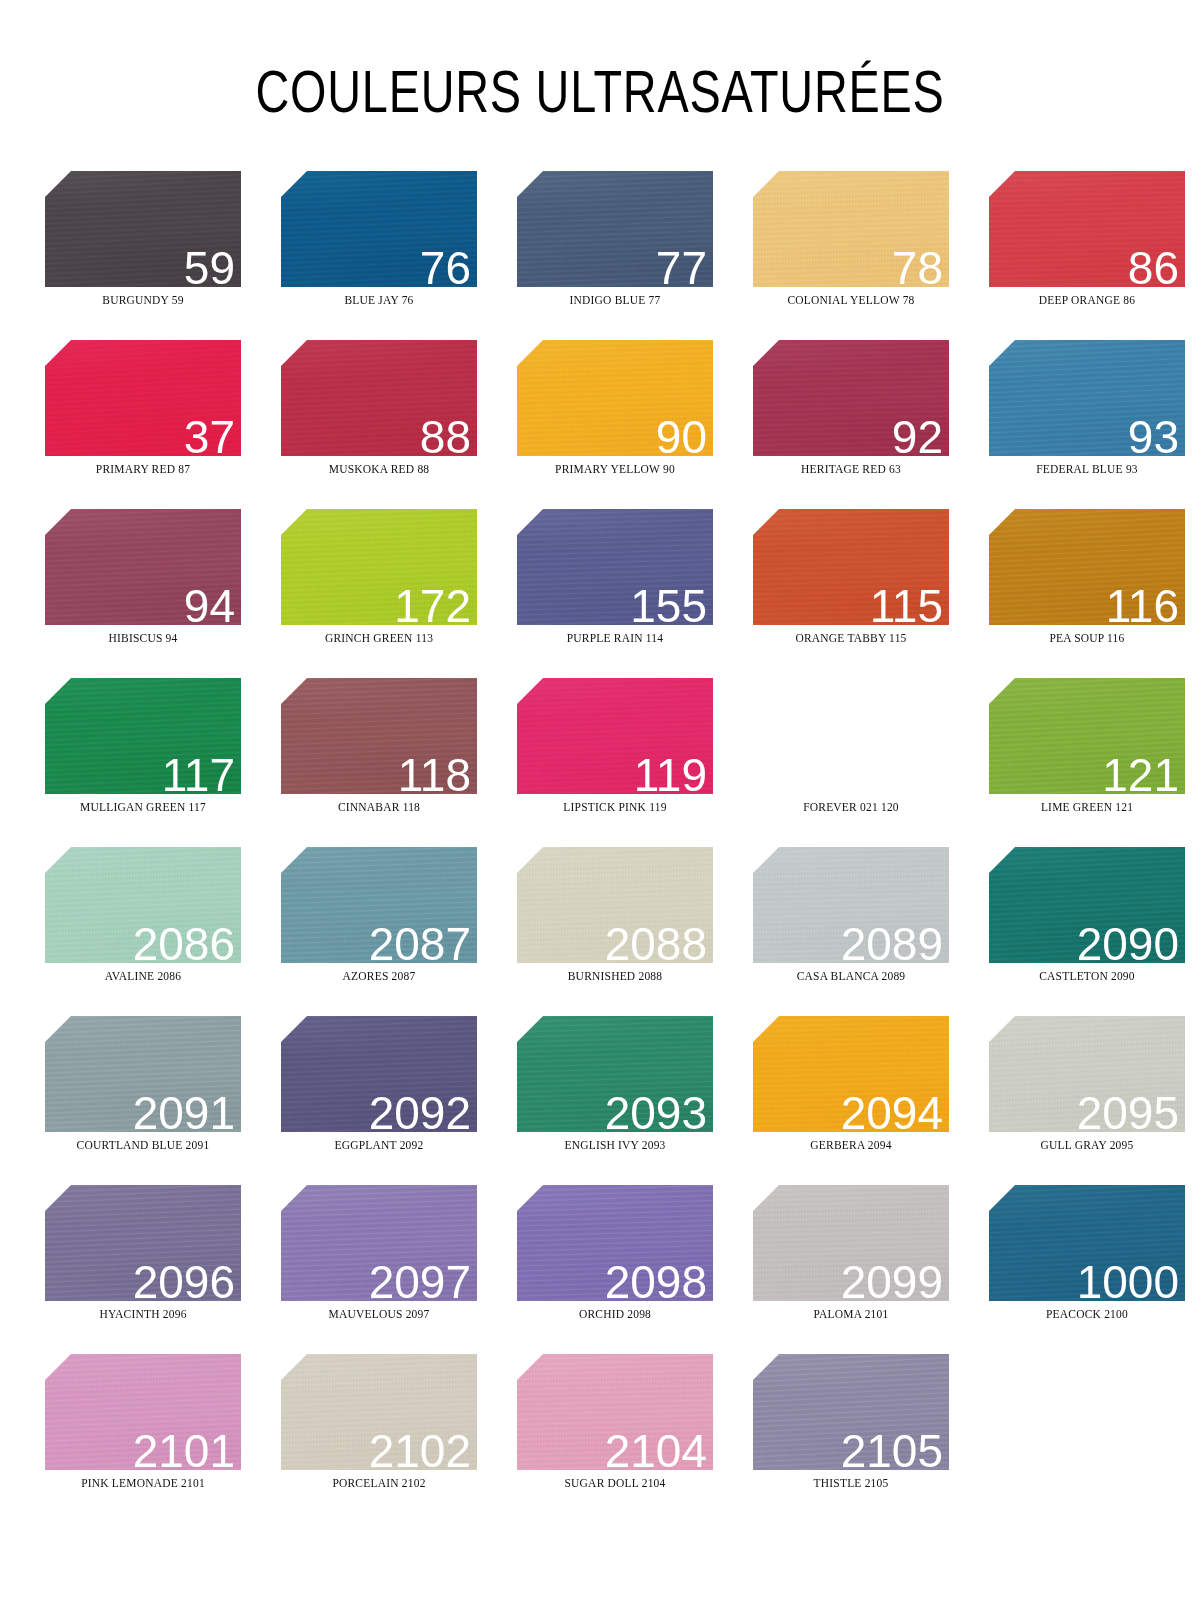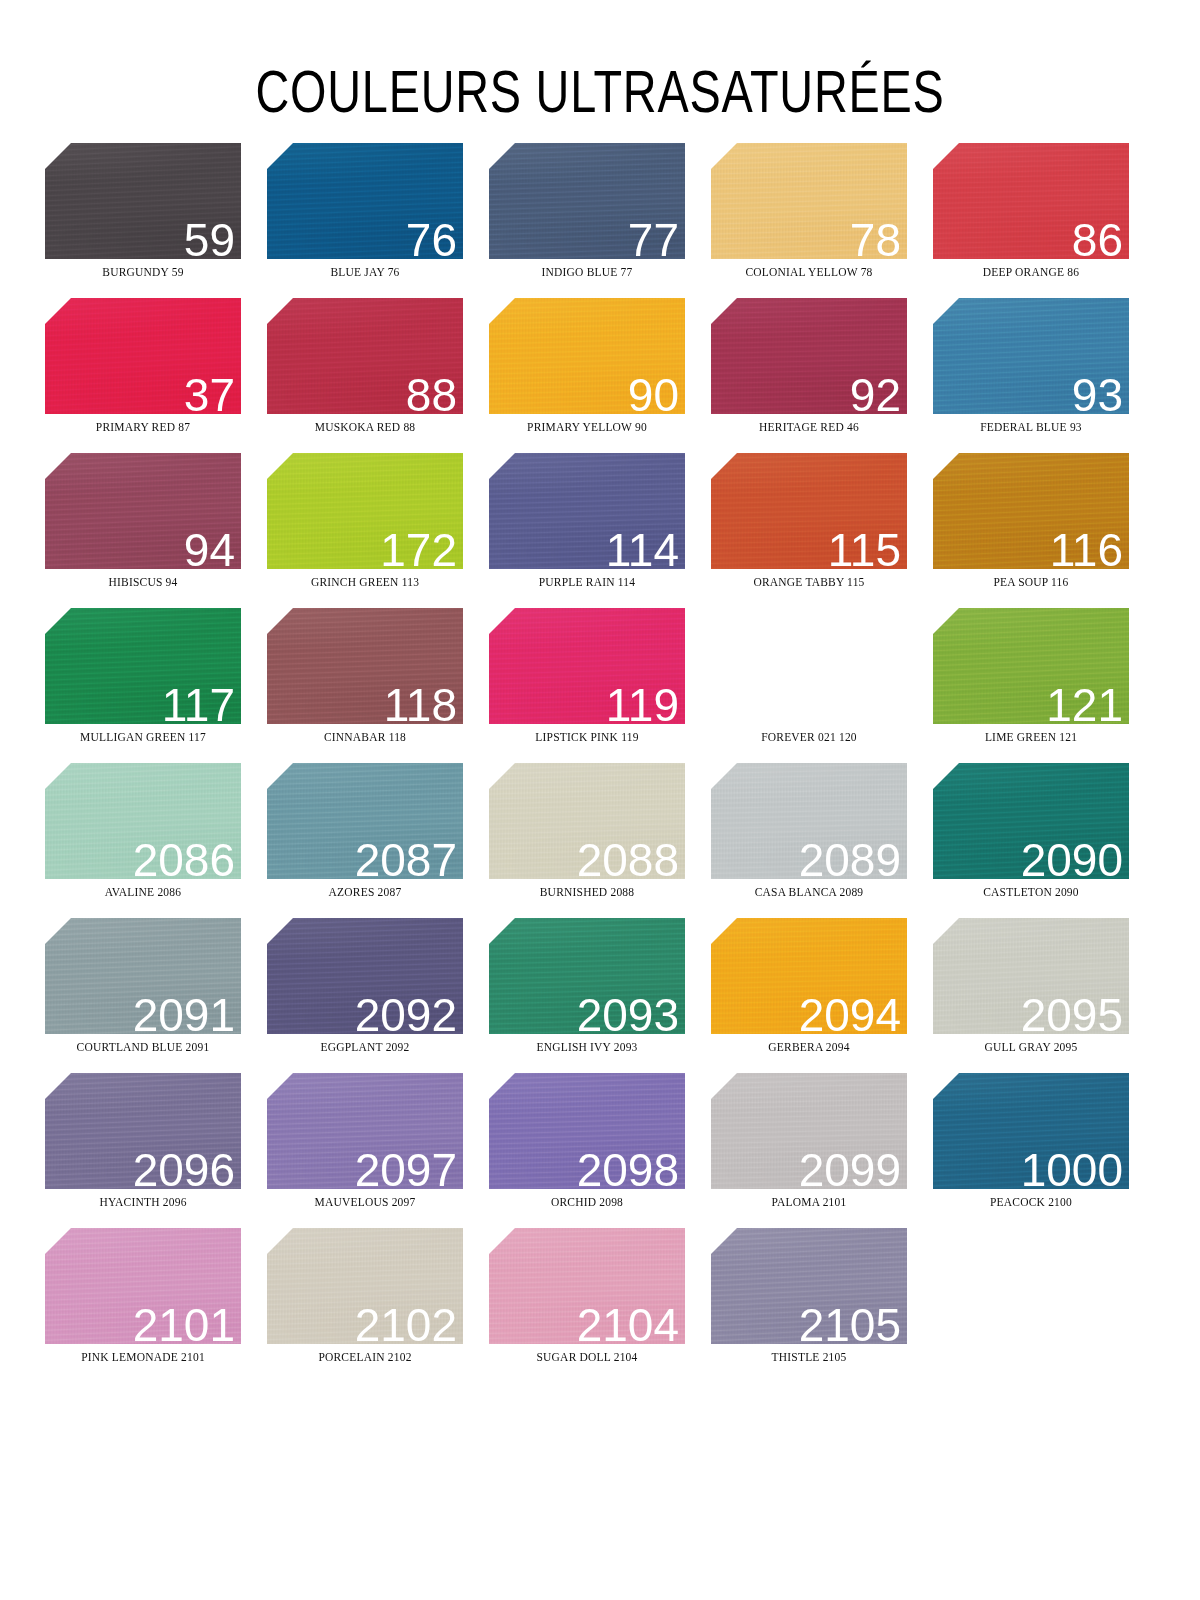--- a/index.html
+++ b/index.html
@@ -31,27 +31,28 @@
     margin: 0;
     padding: 62px 0 0 0;
     transform: scaleX(0.78);
     transform-origin: center top;
     white-space: nowrap;
     line-height: 1;
   }
 
   #swatch-grid {
     position: absolute;
-    top: 143px;
+    top: 171px;
     left: 45px;
     width: 1135px;
     display: grid;
     grid-template-columns: repeat(5, 222px);
     column-gap: 0px;
     row-gap: 0px;
+    gap: 14px;
   }
 
   .swatch-cell {
     width: 222px;
     height: 155px;
     position: relative;
   }
 
   .swatch-chip {
     position: relative;
@@ -225,21 +226,21 @@
         <div class="swatch-caption">PRIMARY YELLOW 90</div>
       </div>
       <div class="swatch-cell">
         <div class="swatch-chip">
           <div class="swatch-base" style="background: rgb(165, 53, 83);"></div>
           <div class="grain grain-a" style="transform: rotate(0.7deg);"></div>
           <div class="grain-b" style="background-position: 33% 77%;"></div>
           <div class="grain-c"></div>
           <div class="swatch-number">92</div>
         </div>
-        <div class="swatch-caption">HERITAGE RED 46</div>
+        <div class="swatch-caption">HERITAGE RED 63</div>
       </div>
       <div class="swatch-cell">
         <div class="swatch-chip">
           <div class="swatch-base" style="background: rgb(61, 130, 171);"></div>
           <div class="grain grain-a" style="transform: rotate(-0.7deg);"></div>
           <div class="grain-b" style="background-position: 70% 30%;"></div>
           <div class="grain-c"></div>
           <div class="swatch-number">93</div>
         </div>
         <div class="swatch-caption">FEDERAL BLUE 93</div>
@@ -263,21 +264,21 @@
           <div class="swatch-number">172</div>
         </div>
         <div class="swatch-caption">GRINCH GREEN 113</div>
       </div>
       <div class="swatch-cell">
         <div class="swatch-chip">
           <div class="swatch-base" style="background: rgb(92, 95, 147);"></div>
           <div class="grain grain-a" style="transform: rotate(0.35deg);"></div>
           <div class="grain-b" style="background-position: 81% 89%;"></div>
           <div class="grain-c"></div>
-          <div class="swatch-number">114</div>
+          <div class="swatch-number">155</div>
         </div>
         <div class="swatch-caption">PURPLE RAIN 114</div>
       </div>
       <div class="swatch-cell">
         <div class="swatch-chip">
           <div class="swatch-base" style="background: rgb(207, 83, 48);"></div>
           <div class="grain grain-a" style="transform: rotate(0.7deg);"></div>
           <div class="grain-b" style="background-position: 18% 42%;"></div>
           <div class="grain-c"></div>
           <div class="swatch-number">115</div>

